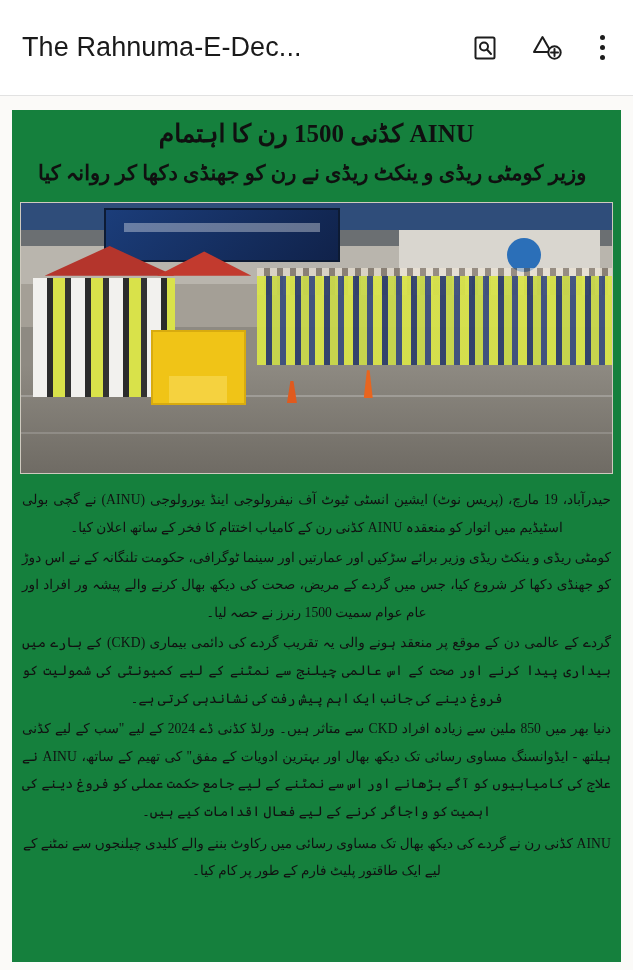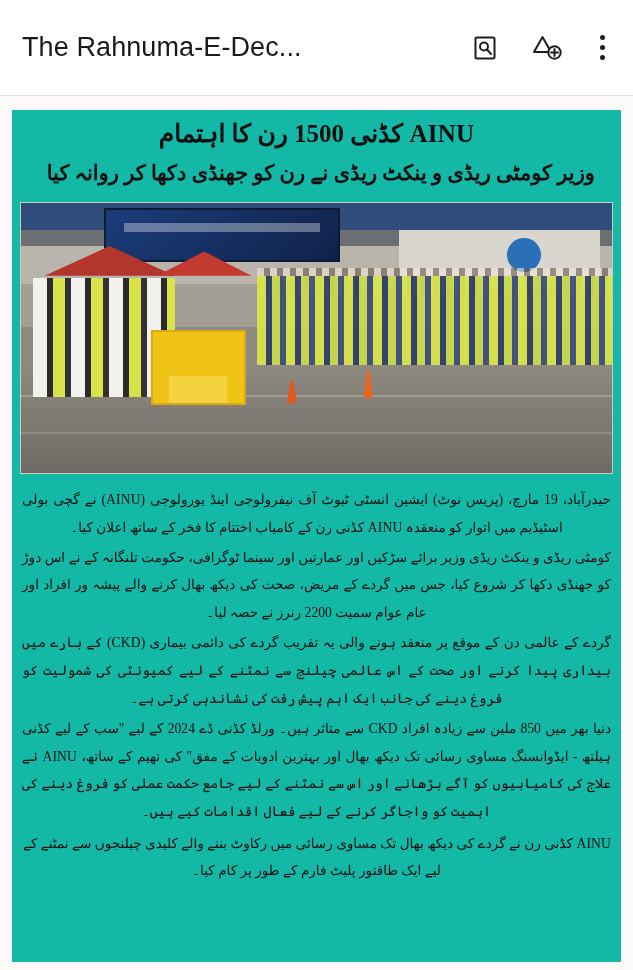--- a/index.html
+++ b/index.html
@@ -78,39 +78,39 @@
   }
   
   .doc {
     flex: 1 1 auto;
     position: relative;
     background: #fbfaf8;
     padding: 14px 12px 8px 12px;
     overflow: hidden;
   }
   .doc-inner {
-    background: #14b8a6;
+    background: #15803d;
     width: 100%;
     height: 100%;
     position: relative;
   }
   .headline {
     direction: rtl;
     text-align: center;
     font-family: "Liberation Serif", serif;
     font-weight: bold;
     color: #101010;
     font-size: 25px;
     line-height: 1.42;
     padding: 6px 18px 0 18px;
     letter-spacing: 0.2px;
   }
   .subhead {
     direction: rtl;
-    text-align: right;
+    text-align: left;
     font-family: "Liberation Serif", serif;
     font-weight: bold;
     color: #101010;
     font-size: 21px;
     line-height: 1.4;
     padding: 7px 26px 10px 26px;
   }
   
   .photo-wrap {
     margin: 4px 8px 10px 8px;
@@ -367,21 +367,21 @@
           <div class="ph-ground"></div>
           <div class="ph-officials"></div>
           <div class="ph-podium"></div>
           <div class="ph-cone"></div>
           <div class="ph-cone2"></div>
         </div>
       </div>
 
       <div class="body-text">
         <p>حیدرآباد، 19 مارچ، (پریس نوٹ) ایشین انسٹی ٹیوٹ آف نیفرولوجی اینڈ یورولوجی (AINU) نے گچی بولی اسٹیڈیم میں اتوار کو منعقدہ AINU کڈنی رن کے کامیاب اختتام کا فخر کے ساتھ اعلان کیا۔</p>
-        <p>کومٹی ریڈی و ینکٹ ریڈی وزیر برائے سڑکیں اور عمارتیں اور سینما ٹوگرافی، حکومت تلنگانہ کے نے اس دوڑ کو جھنڈی دکھا کر شروع کیا، جس میں گردے کے مریض، صحت کی دیکھ بھال کرنے والے پیشہ ور افراد اور عام عوام سمیت 2200 رنرز نے حصہ لیا۔</p>
+        <p>کومٹی ریڈی و ینکٹ ریڈی وزیر برائے سڑکیں اور عمارتیں اور سینما ٹوگرافی، حکومت تلنگانہ کے نے اس دوڑ کو جھنڈی دکھا کر شروع کیا، جس میں گردے کے مریض، صحت کی دیکھ بھال کرنے والے پیشہ ور افراد اور عام عوام سمیت 1500 رنرز نے حصہ لیا۔</p>
         <p>گردے کے عالمی دن کے موقع پر منعقد ہونے والی یہ تقریب گردے کی دائمی بیماری (CKD) کے بارے میں بیداری پیدا کرنے اور صحت کے اس عالمی چیلنج سے نمٹنے کے لیے کمیونٹی کی شمولیت کو فروغ دینے کی جانب ایک اہم پیش رفت کی نشاندہی کرتی ہے۔</p>
         <p>دنیا بھر میں 850 ملین سے زیادہ افراد CKD سے متاثر ہیں۔ ورلڈ کڈنی ڈے 2024 کے لیے "سب کے لیے کڈنی ہیلتھ - ایڈوانسنگ مساوی رسائی تک دیکھ بھال اور بہترین ادویات کے مفق" کی تھیم کے ساتھ، AINU نے علاج کی کامیابیوں کو آگے بڑھانے اور اس سے نمٹنے کے لیے جامع حکمت عملی کو فروغ دینے کی اہمیت کو واجاگر کرنے کے لیے فعال اقدامات کیے ہیں۔</p>
         <p class="tail">AINU کڈنی رن نے گردے کی دیکھ بھال تک مساوی رسائی میں رکاوٹ بننے والے کلیدی چیلنجوں سے نمٹنے کے لیے ایک طاقتور پلیٹ فارم کے طور پر کام کیا۔</p>
       </div>
 
     </div>
   </div>
 
 </div>
 

